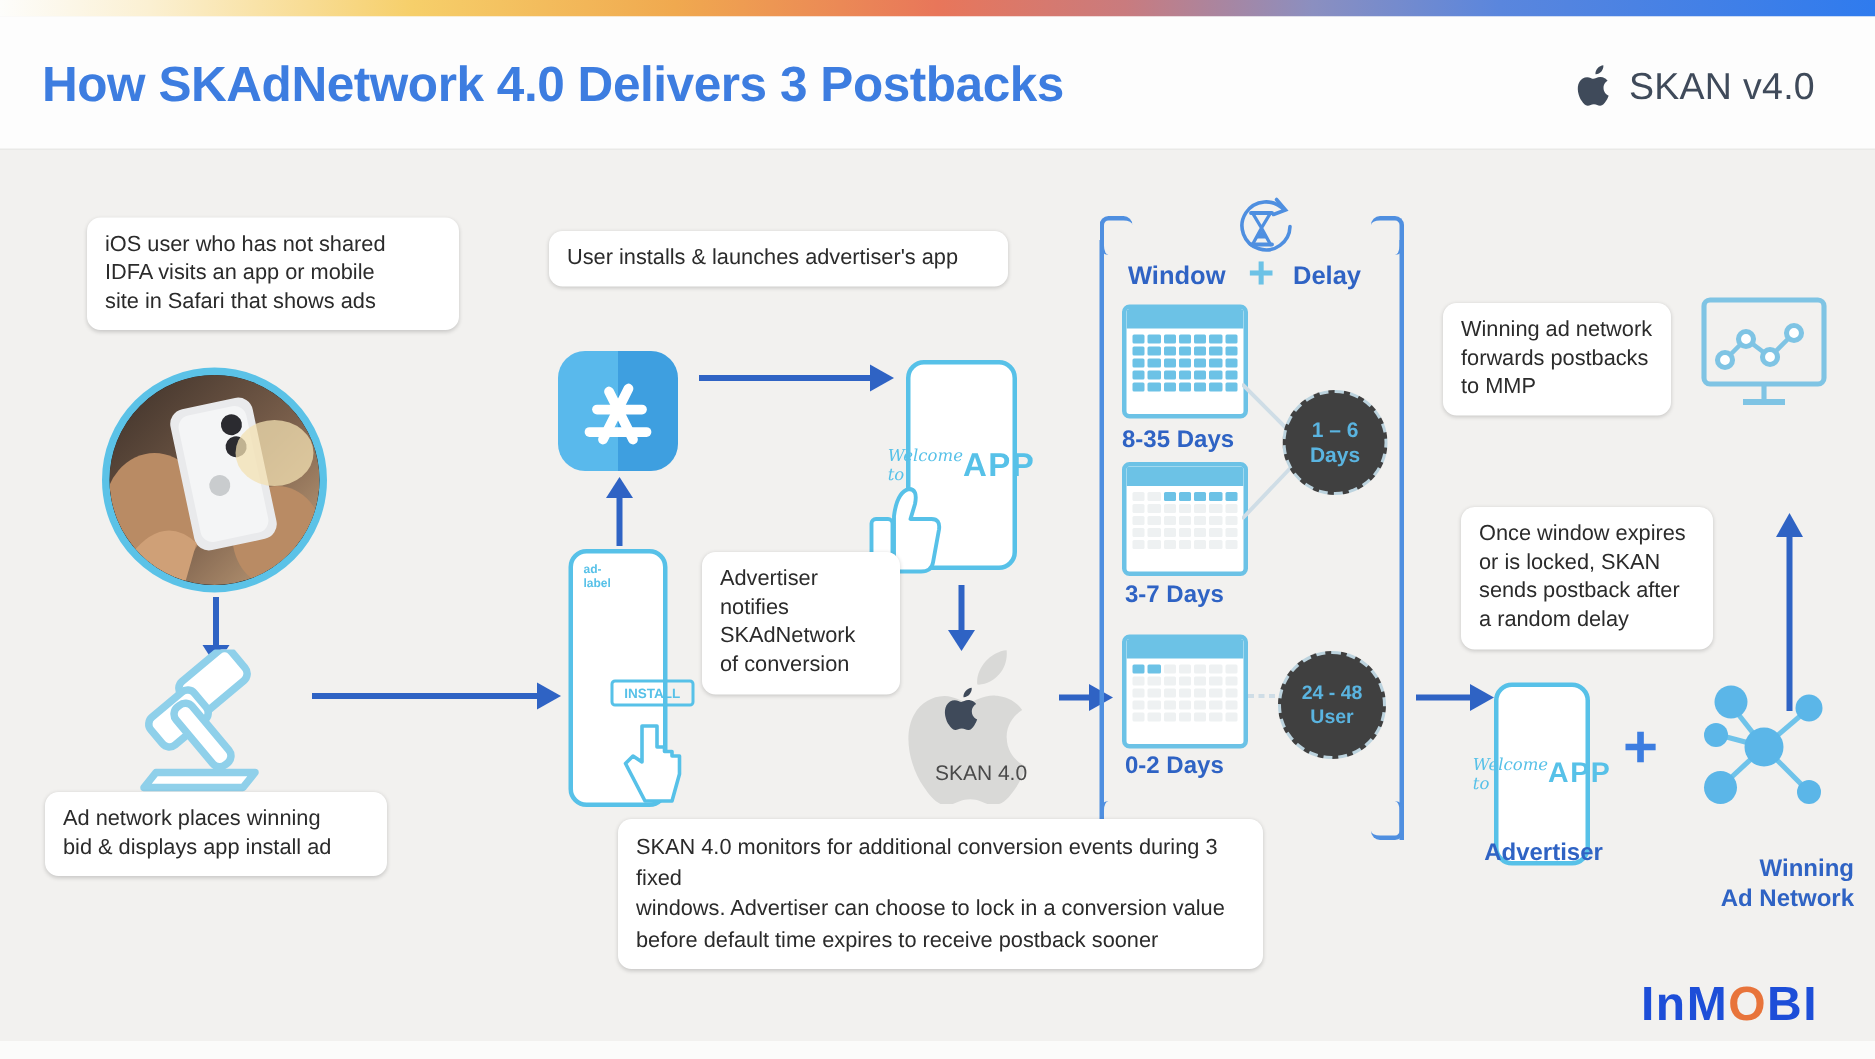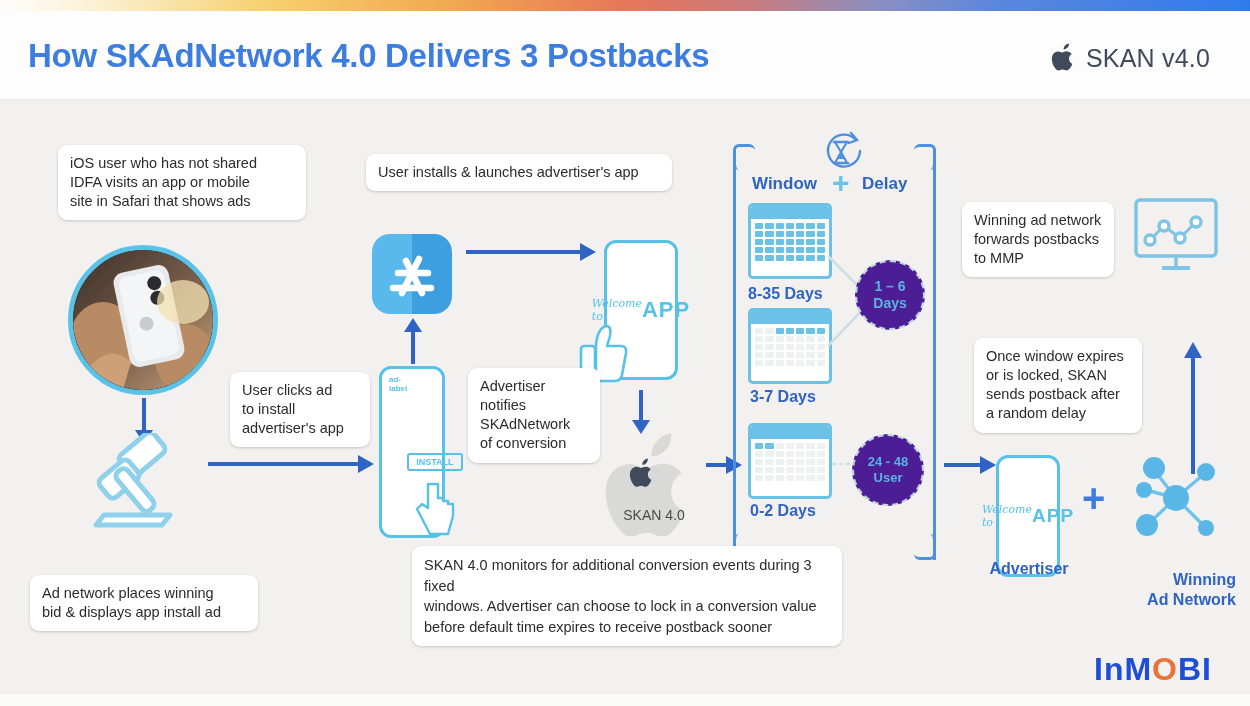--- a/index.html
+++ b/index.html
@@ -69,21 +69,21 @@
   .cal .cal-top { height: 13px; background: #6cc2e6; }
   .cal .grid { display: grid; grid-template-columns: repeat(7, 1fr); gap: 2px; padding: 4px 4px; }
   .cal .grid i { display:block; width: 100%; padding-top: 72%; border-radius: 1px; background: #eef1f2; }
   .cal .grid i.on { background: #6cc2e6; }
 
   
   .dashcirc {
     position: absolute; border: 2px dashed #bcd3de; border-radius: 50%;
     display: flex; flex-direction: column; align-items: center; justify-content: center;
     color: #5ab4e0; font-weight: bold; font-size: 14px; line-height: 1.2; text-align: center;
-    background: #4c1d95;
+    background: #404040;
   }
 
   
   .phone {
     position: absolute; background: #fff; border: 3px solid #57c1e8; border-radius: 12px;
     display: flex; flex-direction: row; align-items: center; justify-content: center;
   }
   .phone .welcome { color: #57c1e8; font-size: 11px; font-style: italic; font-family: "DejaVu Serif", serif; }
   .phone .appname { color: #57c1e8; font-size: 22px; font-weight: bold; letter-spacing: 1px; }
 
@@ -157,31 +157,28 @@
 
     <svg class="svg-abs" style="left:82px; top:333px;" width="126" height="96">
       <g stroke="#8fd0ea" stroke-width="5" fill="#ffffff" stroke-linejoin="round">
         <rect x="38" y="8" width="44" height="26" rx="6" transform="rotate(-40 60 21)"></rect>
         <rect x="18" y="34" width="38" height="24" rx="6" transform="rotate(-40 37 46)"></rect>
         <rect x="46" y="32" width="14" height="50" rx="6" transform="rotate(-40 53 57)"></rect>
         <path d="M22 82 h66 l-8 10 H14z"></path>
       </g>
     </svg>
 
-    <div class="box" style="left:30px; top:428px; width:228px;margin-top:47px;">Ad network places winning
+    <div class="box" style="left:30px; top:428px; width:228px;">Ad network places winning
 bid &amp; displays app install ad</div>
 
     <svg class="svg-abs" style="left:208px; top:352px;" width="170" height="24">
       <line x1="0" y1="12" x2="152" y2="12" stroke="#2f63c4" stroke-width="4"></line>
       <polygon points="150,3 150,21 166,12" fill="#2f63c4"></polygon>
     </svg>
 
-    <div class="box" style="left:230px; top:272px; width:140px;">User clicks ad
-to install
-advertiser's app</div>
 
     <div class="phone" style="left:379px; top:266px; width:66px; height:172px; justify-content:flex-start; padding-top:6px;">
       <div style="align-self:flex-start; margin-left:7px; font-size:8px; color:#57c1e8; font-weight:bold;">ad-label</div>
       <svg width="58" height="56" viewBox="0 0 58 56" style="margin-top:12px;">
         <path d="M29 3 l3.2 4.3 5-2.6 1.3 5.3 5.5-.6-.8 5.4 5.4 1.3-2.8 4.7 4.6 3-4.6 3 2.8 4.7-5.4 1.3.8 5.4-5.5-.6-1.3 5.3-5-2.6L29 45l-3.2-4.3-5 2.6-1.3-5.3-5.5.6.8-5.4-5.4-1.3 2.8-4.7L7.6 24l4.6-3-2.8-4.7 5.4-1.3-.8-5.4 5.5.6 1.3-5.3 5 2.6z" fill="none" stroke="#57c1e8" stroke-width="2.4" stroke-linejoin="round"></path>
         <text x="29" y="29" text-anchor="middle" font-size="15" font-weight="bold" fill="#57c1e8" font-family="Liberation Sans, sans-serif">APP</text>
       </svg>
       <div style="margin-top:14px; border:2px solid #57c1e8; border-radius:3px; padding:2px 7px; font-size:9px; color:#57c1e8; font-weight:bold;">INSTALL</div>
     </div>
 

